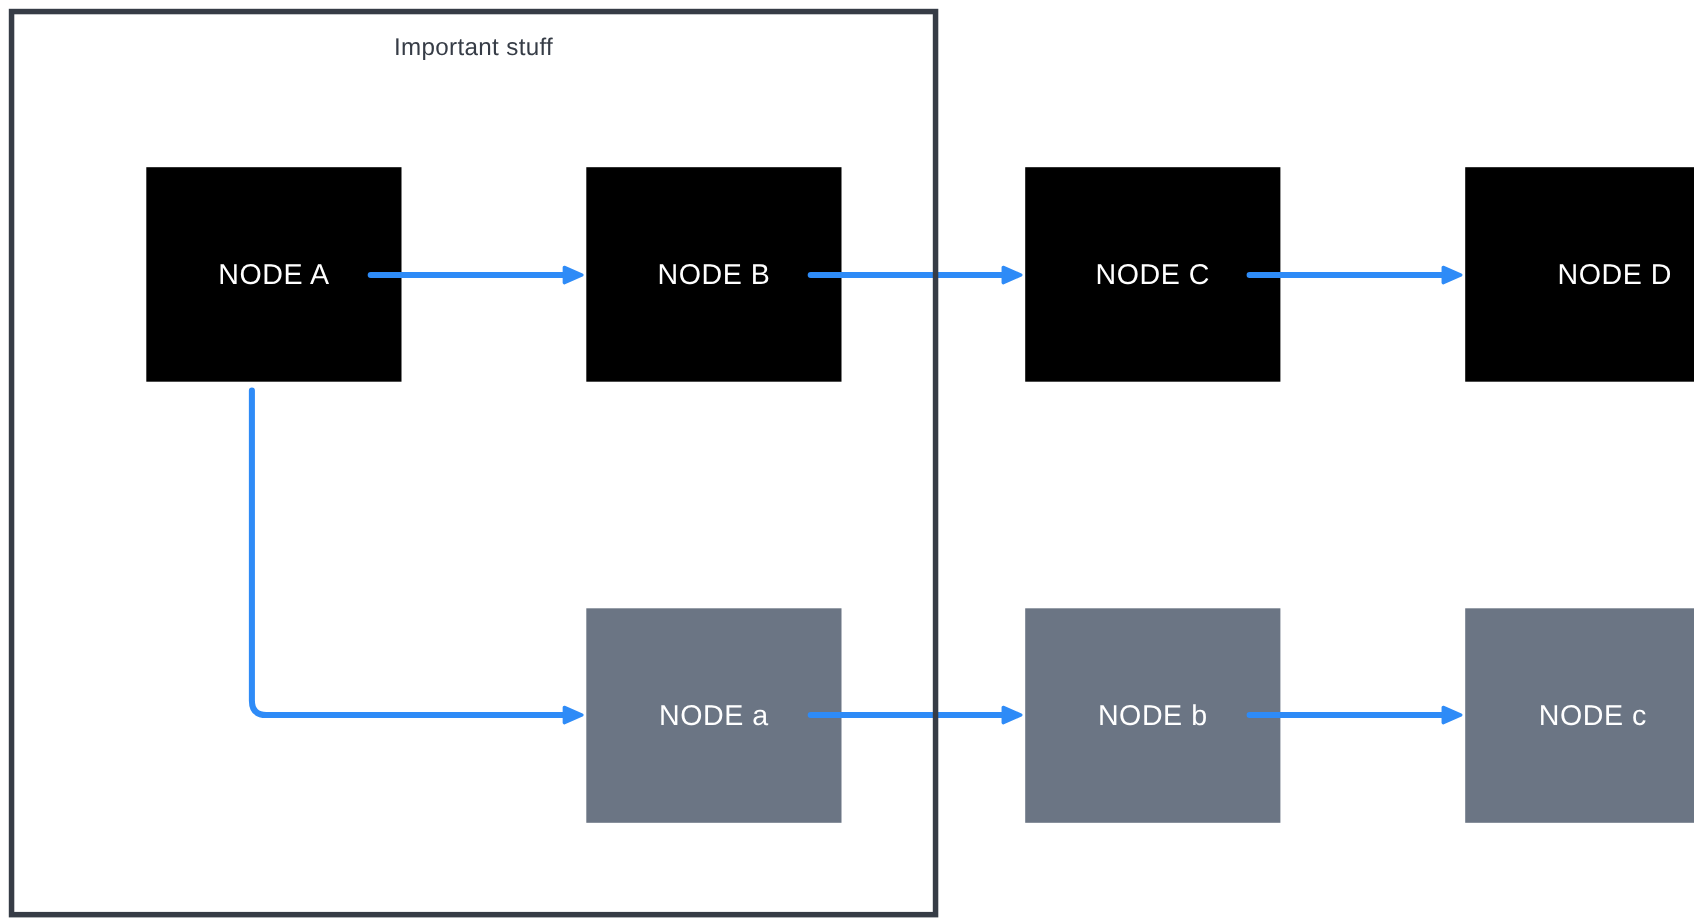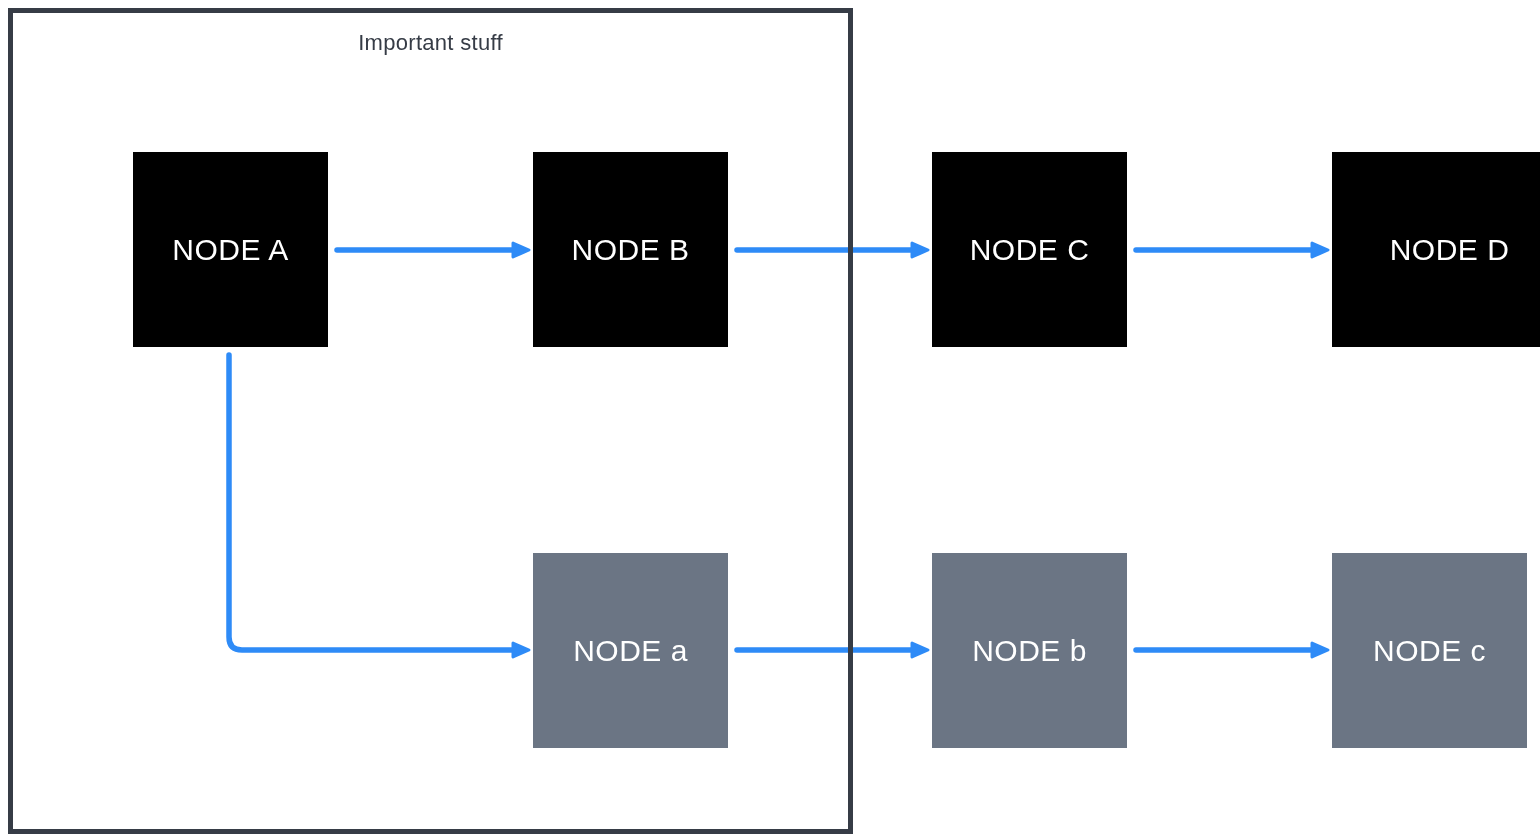--- a/index.html
+++ b/index.html
@@ -13,27 +13,27 @@
   }
   .stage {
     position: relative;
     width: 1540px;
     height: 840px;
     background: #ffffff;
   }
   
   .node {
     position: absolute;
-    width: 195px;
+    width: 232px;
     height: 195px;
     display: flex;
     align-items: center;
     justify-content: center;
     color: #ffffff;
-    font-size: 30px;
+    font-size: 26px;
     letter-spacing: 0.5px;
     z-index: 1;
     user-select: none;
   }
   .node.black { background: #000000; }
   .node.gray  { background: #6b7584; }
 
   .pos-a-upper { left: 133px;  top: 152px; }
   .pos-b-upper { left: 533px;  top: 152px; }
   .pos-c-upper { left: 932px;  top: 152px; }

